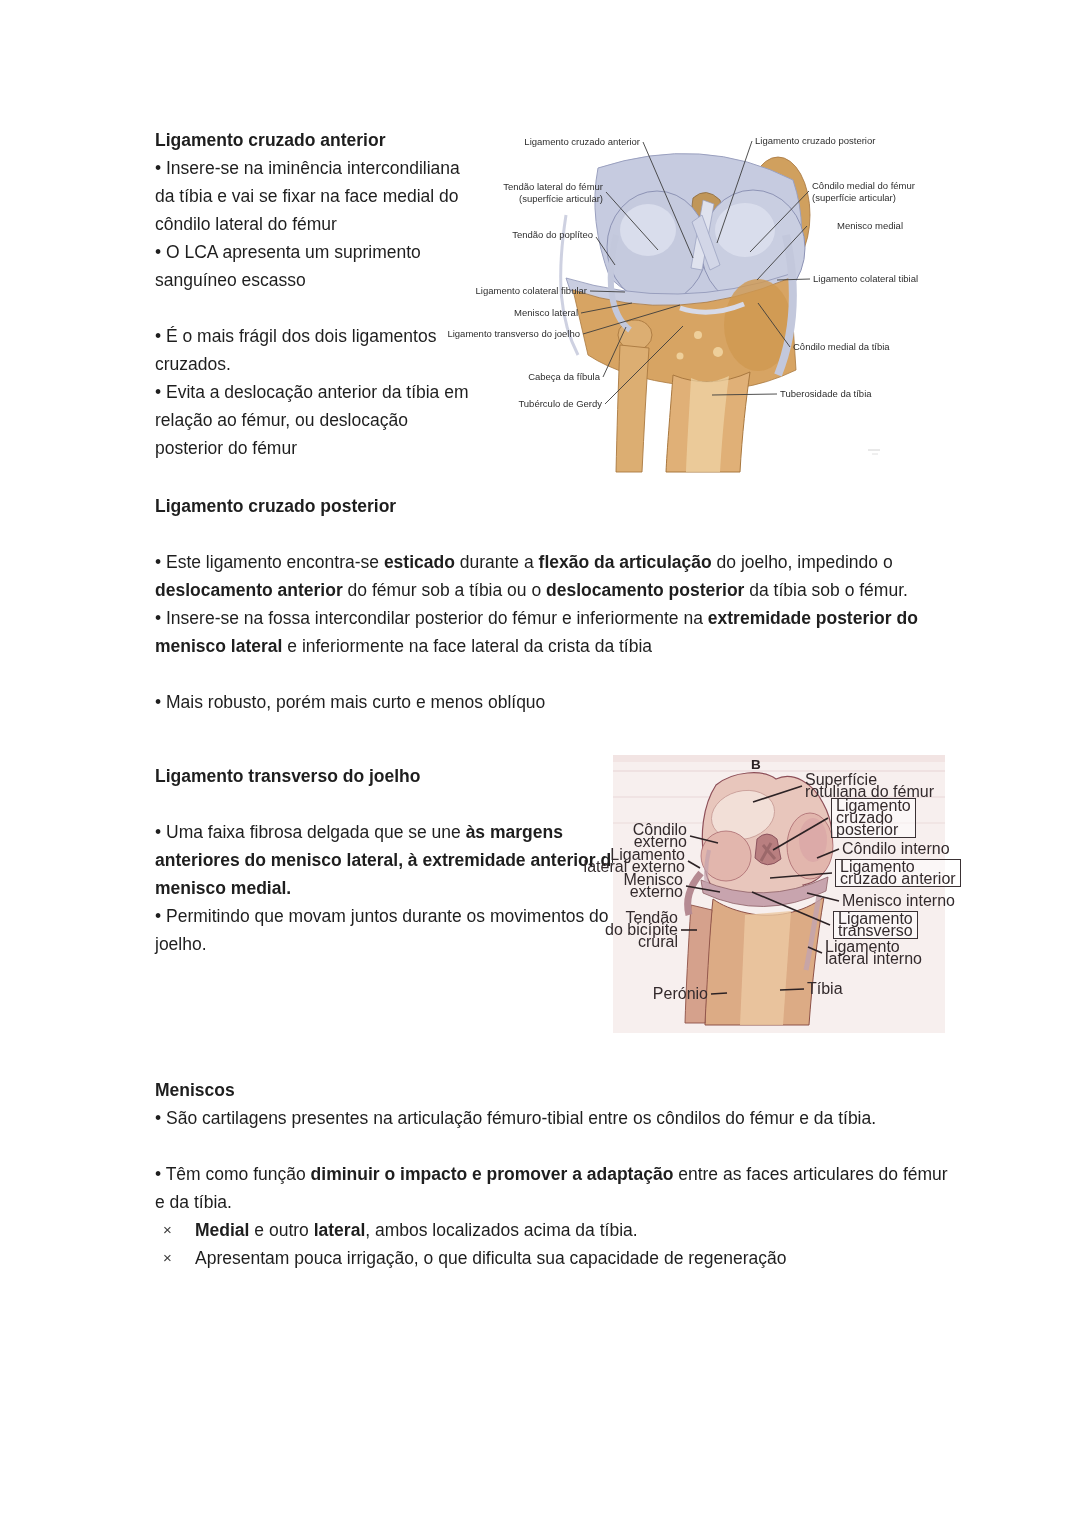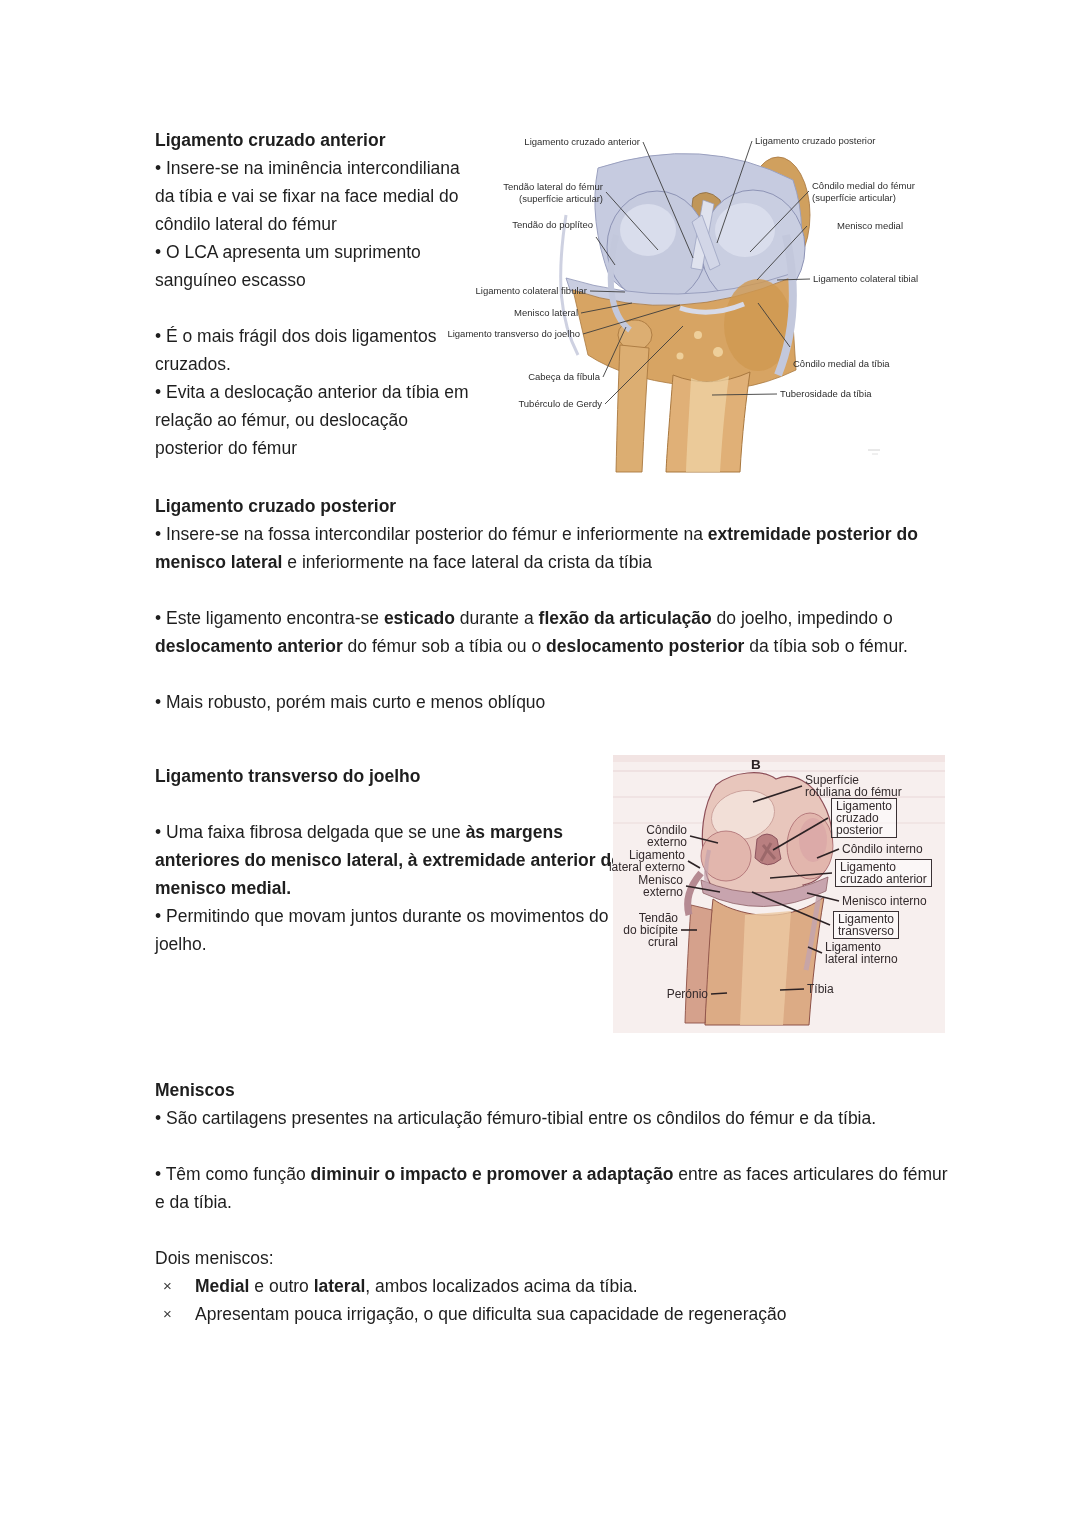--- a/index.html
+++ b/index.html
@@ -24,21 +24,21 @@
   .figure .art,.figure .leaders{position:absolute;left:0;top:0}
   .leaders{pointer-events:none}
   .leaders line{stroke:#3c3c3c;stroke-width:0.9}
   #fig-1 .leaders line{stroke:#2c2224;stroke-width:1.6}
   .fig-label{
     position:absolute;font-size:9.5px;line-height:11.5px;color:#2e2e2e;
     transform:translateY(-50%);white-space:nowrap;
   }
   .fig-label.left{text-align:right}
   .fig-label.right{text-align:left}
-  #fig-1 .fig-label{font-size:12px;line-height:12px;color:#332a2c}
+  #fig-1 .fig-label{font-size:16px;line-height:12px;color:#332a2c}
   .fig-label.boxed{border:1.5px solid #3a3134;padding:1px 4px;background:rgba(255,255,255,.5)}
   .fig-marker{position:absolute;left:138px;top:2px;font-weight:bold;font-size:13.5px;color:#2c2224}
 </style>
 </head>
 <body>
 
 <div class="page">
 
   <section id="sec-0" class="text-section">
       <div class="heading">Ligamento cruzado anterior</div>
@@ -107,21 +107,21 @@
         <line x1="342" y1="227" x2="310" y2="183"></line>
         <line x1="329" y1="274" x2="264" y2="275"></line>
       </svg>
   <div class="fig-label left" style="right: 300px; top: 22px;">
         <div>Ligamento cruzado anterior</div>
       </div>
       <div class="fig-label left" style="right: 337px; top: 72px;">
         <div>Tendão lateral do fémur</div>
         <div>(superfície articular)</div>
       </div>
-      <div class="fig-label left" style="right: 347px; top: 105px;">
+      <div class="fig-label left" style="right: 347px; top: 115px;">
         <div>Tendão do poplíteo</div>
       </div>
       <div class="fig-label left" style="right: 353px; top: 171px;">
         <div>Ligamento colateral fibular</div>
       </div>
       <div class="fig-label left" style="right: 362px; top: 193px;">
         <div>Menisco lateral</div>
       </div>
       <div class="fig-label left" style="right: 360px; top: 214px;">
         <div>Ligamento transverso do joelho</div>
@@ -138,32 +138,32 @@
       <div class="fig-label right" style="left: 364px; top: 71px;">
         <div>Côndilo medial do fémur</div>
         <div>(superfície articular)</div>
       </div>
       <div class="fig-label right" style="left: 362px; top: 106px; margin-left: 27px;">
         <div>Menisco medial</div>
       </div>
       <div class="fig-label right" style="left: 365px; top: 159px;">
         <div>Ligamento colateral tibial</div>
       </div>
-      <div class="fig-label right" style="left: 345px; top: 227px; margin-top: 17px;">
+      <div class="fig-label right" style="left: 345px; top: 227px;">
         <div>Côndilo medial da tíbia</div>
       </div>
       <div class="fig-label right" style="left: 332px; top: 274px;">
         <div>Tuberosidade da tíbia</div>
       </div>
     </div>
 
   <section id="sec-1" class="text-section">
       <div class="heading">Ligamento cruzado posterior</div>
+      <div class="para gap"><span>• Este ligamento encontra-se </span><b>esticado</b><span> durante a </span><b>flexão da articulação</b><span> do joelho, impedindo o </span><b>deslocamento anterior</b><span> do fémur sob a tíbia ou o </span><b>deslocamento posterior</b><span> da tíbia sob o fémur.</span></div>
       <div class="para"><span>• Insere-se na fossa intercondilar posterior do fémur e inferiormente na </span><b>extremidade posterior do menisco lateral</b><span> e inferiormente na face lateral da crista da tíbia</span></div>
-      <div class="para gap"><span>• Este ligamento encontra-se </span><b>esticado</b><span> durante a </span><b>flexão da articulação</b><span> do joelho, impedindo o </span><b>deslocamento anterior</b><span> do fémur sob a tíbia ou o </span><b>deslocamento posterior</b><span> da tíbia sob o fémur.</span></div>
       <div class="para gap"><span>• Mais robusto, porém mais curto e menos oblíquo</span></div>
     </section>
 
   <section id="sec-2" class="text-section">
       <div class="heading">Ligamento transverso do joelho</div>
       <div class="para gap"><span>• Uma faixa fibrosa delgada que se une </span><b>às margens anteriores do menisco lateral, à extremidade anterior do menisco medial.</b></div>
       <div class="para"><span>• Permitindo que movam juntos durante os movimentos do joelho.</span></div>
     </section>
 
   <div id="fig-1" class="figure">
@@ -260,18 +260,17 @@
       </div>
       <div class="fig-label right" style="left: 194px; top: 234px;">
         <div>Tíbia</div>
       </div>
     </div>
 
   <section id="sec-3" class="text-section">
       <div class="heading">Meniscos</div>
       <div class="para"><span>• São cartilagens presentes na articulação fémuro-tibial entre os côndilos do fémur e da tíbia.</span></div>
       <div class="para gap"><span>• Têm como função </span><b>diminuir o impacto e promover a adaptação</b><span> entre as faces articulares do fémur e da tíbia.</span></div>
-      <div class="para gap"><span>Dois meniscos:</span></div>
       <div class="para xitem"><span class="xmark">×</span><b>Medial</b><span> e outro </span><b>lateral</b><span>, ambos localizados acima da tíbia.</span></div>
       <div class="para xitem"><span class="xmark">×</span><span>Apresentam pouca irrigação, o que dificulta sua capacidade de regeneração</span></div>
     </section>
 
 </div>
 
 </body></html>

